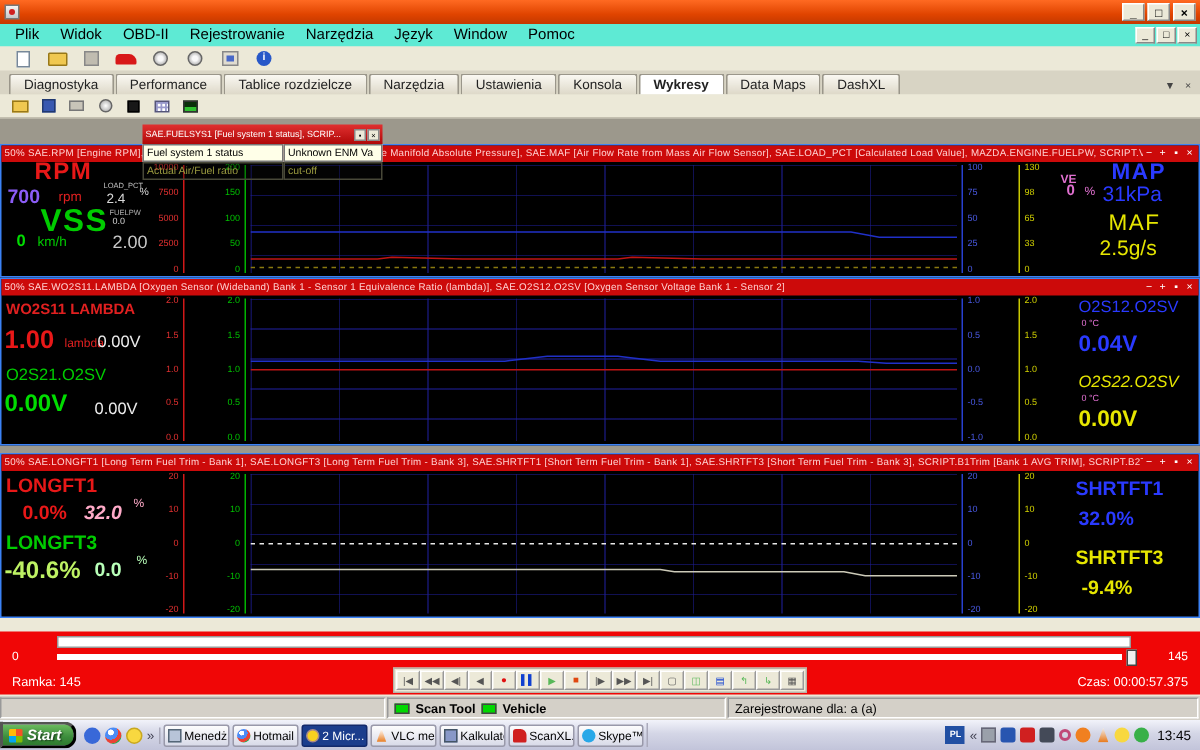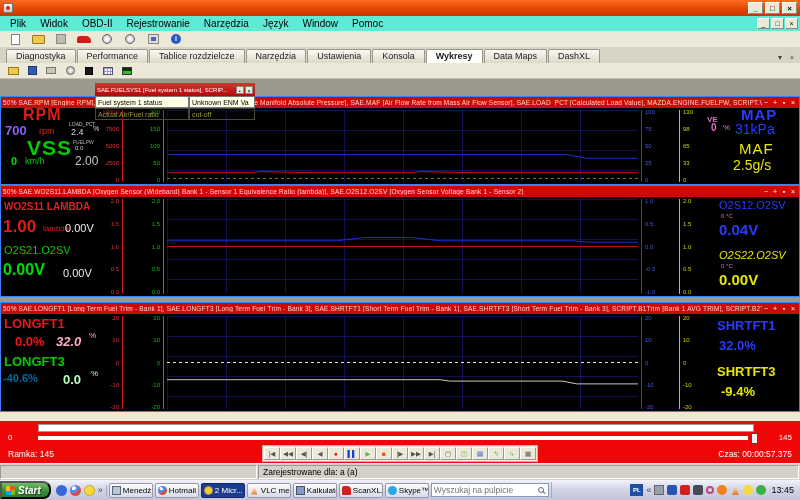--- a/index.html
+++ b/index.html
@@ -457,21 +457,21 @@
         <svg viewBox="0 0 100 100" preserveAspectRatio="none">
             <polyline points="0,50 100,50" fill="none" stroke="#e8e8e8" stroke-width="1" vector-effect="non-scaling-stroke" stroke-dasharray="3,3"></polyline>
             <polyline points="0,68.5 58,68.5 60,70 84,70 87,73 100,73" fill="none" stroke="#cccab8" stroke-width="1" vector-effect="non-scaling-stroke"></polyline>
           </svg>
       </div>
       <span class="gl" style="left:3px;top:2px;font-size:13px;font-weight:bold;color:#e81818;">LONGFT1</span>
       <span class="gl" style="left:14px;top:20px;font-size:13px;font-weight:bold;color:#e81818;">0.0%</span>
       <span class="gl" style="left:55px;top:20px;font-size:13px;font-weight:bold;color:#ffaac8;font-style:italic;">32.0</span>
       <span class="gl" style="left:88px;top:17px;font-size:8px;color:#ffaac8;">%</span>
       <span class="gl" style="left:3px;top:40px;font-size:13px;font-weight:bold;color:#00cc00;">LONGFT3</span>
-      <span class="gl" style="left:2px;top:58px;font-size:11px;font-weight:bold;color:#0369a1;">-40.6%</span>
+      <span class="gl" style="left:2px;top:58px;font-size:16px;font-weight:bold;color:#bef264;">-40.6%</span>
       <span class="gl" style="left:62px;top:58px;font-size:13px;font-weight:bold;color:#b8ffb8;">0.0</span>
       <span class="gl" style="left:90px;top:55px;font-size:8px;color:#b8ffb8;">%</span>
       <span class="gl" style="left:716px;top:4px;font-size:13px;font-weight:bold;color:#2a3aff;">SHRTFT1</span>
       <span class="gl" style="left:718px;top:24px;font-size:13px;font-weight:bold;color:#2a3aff;">32.0%</span>
       <span class="gl" style="left:716px;top:50px;font-size:13px;font-weight:bold;color:#e6e600;">SHRTFT3</span>
       <span class="gl" style="left:720px;top:70px;font-size:13px;font-weight:bold;color:#e6e600;">-9.4%</span>
     </div>
   </section>
 
   <div class="floatwin">
@@ -530,20 +530,26 @@
       </span>
       <span class="cp-time">
         <span>Czas:</span>
         <span>00:00:57.375</span>
       </span>
     </div>
   </div>
 
   <div class="statusbar">
     <div class="seg" style="width:257px;"></div>
+    <div class="seg" style="width:226px;">
+      <span class="led"></span>
+      <span style="font-weight:bold;">Scan Tool</span>
+      <span class="led"></span>
+      <span style="font-weight:bold;">Vehicle</span>
+    </div>
     <div class="seg" style="flex:1;">
       <span>Zarejestrowane dla: a (a)</span>
     </div>
   </div>
 
   <div class="taskbar">
     <button class="startbtn">
       <span class="start-flag"></span>
       <span>Start</span>
     </button>
@@ -586,24 +592,20 @@
         <button class="taskbtn">
           <span class="tk tk-car"></span>
           <span>ScanXL...</span>
         </button>
 
         <button class="taskbtn">
           <span class="tk tk-skype"></span>
           <span>Skype™...</span>
         </button>
       </span>
-    <span class="searchbox">
-      <input placeholder="Wyszukaj na pulpicie" style="">
-      <span class="ic-search"></span>
-    </span>
     <span class="tray">
       <span class="lang">PL</span>
       <span class="chev">«</span>
       <span style="display:flex;gap:3px;align-items:center;">
 
       <span class="tr tr-gray"></span>
           <span class="tr tr-blue"></span>
           <span class="tr tr-red"></span>
           <span class="tr tr-dark"></span>
           <span class="tr tr-ring"></span>

